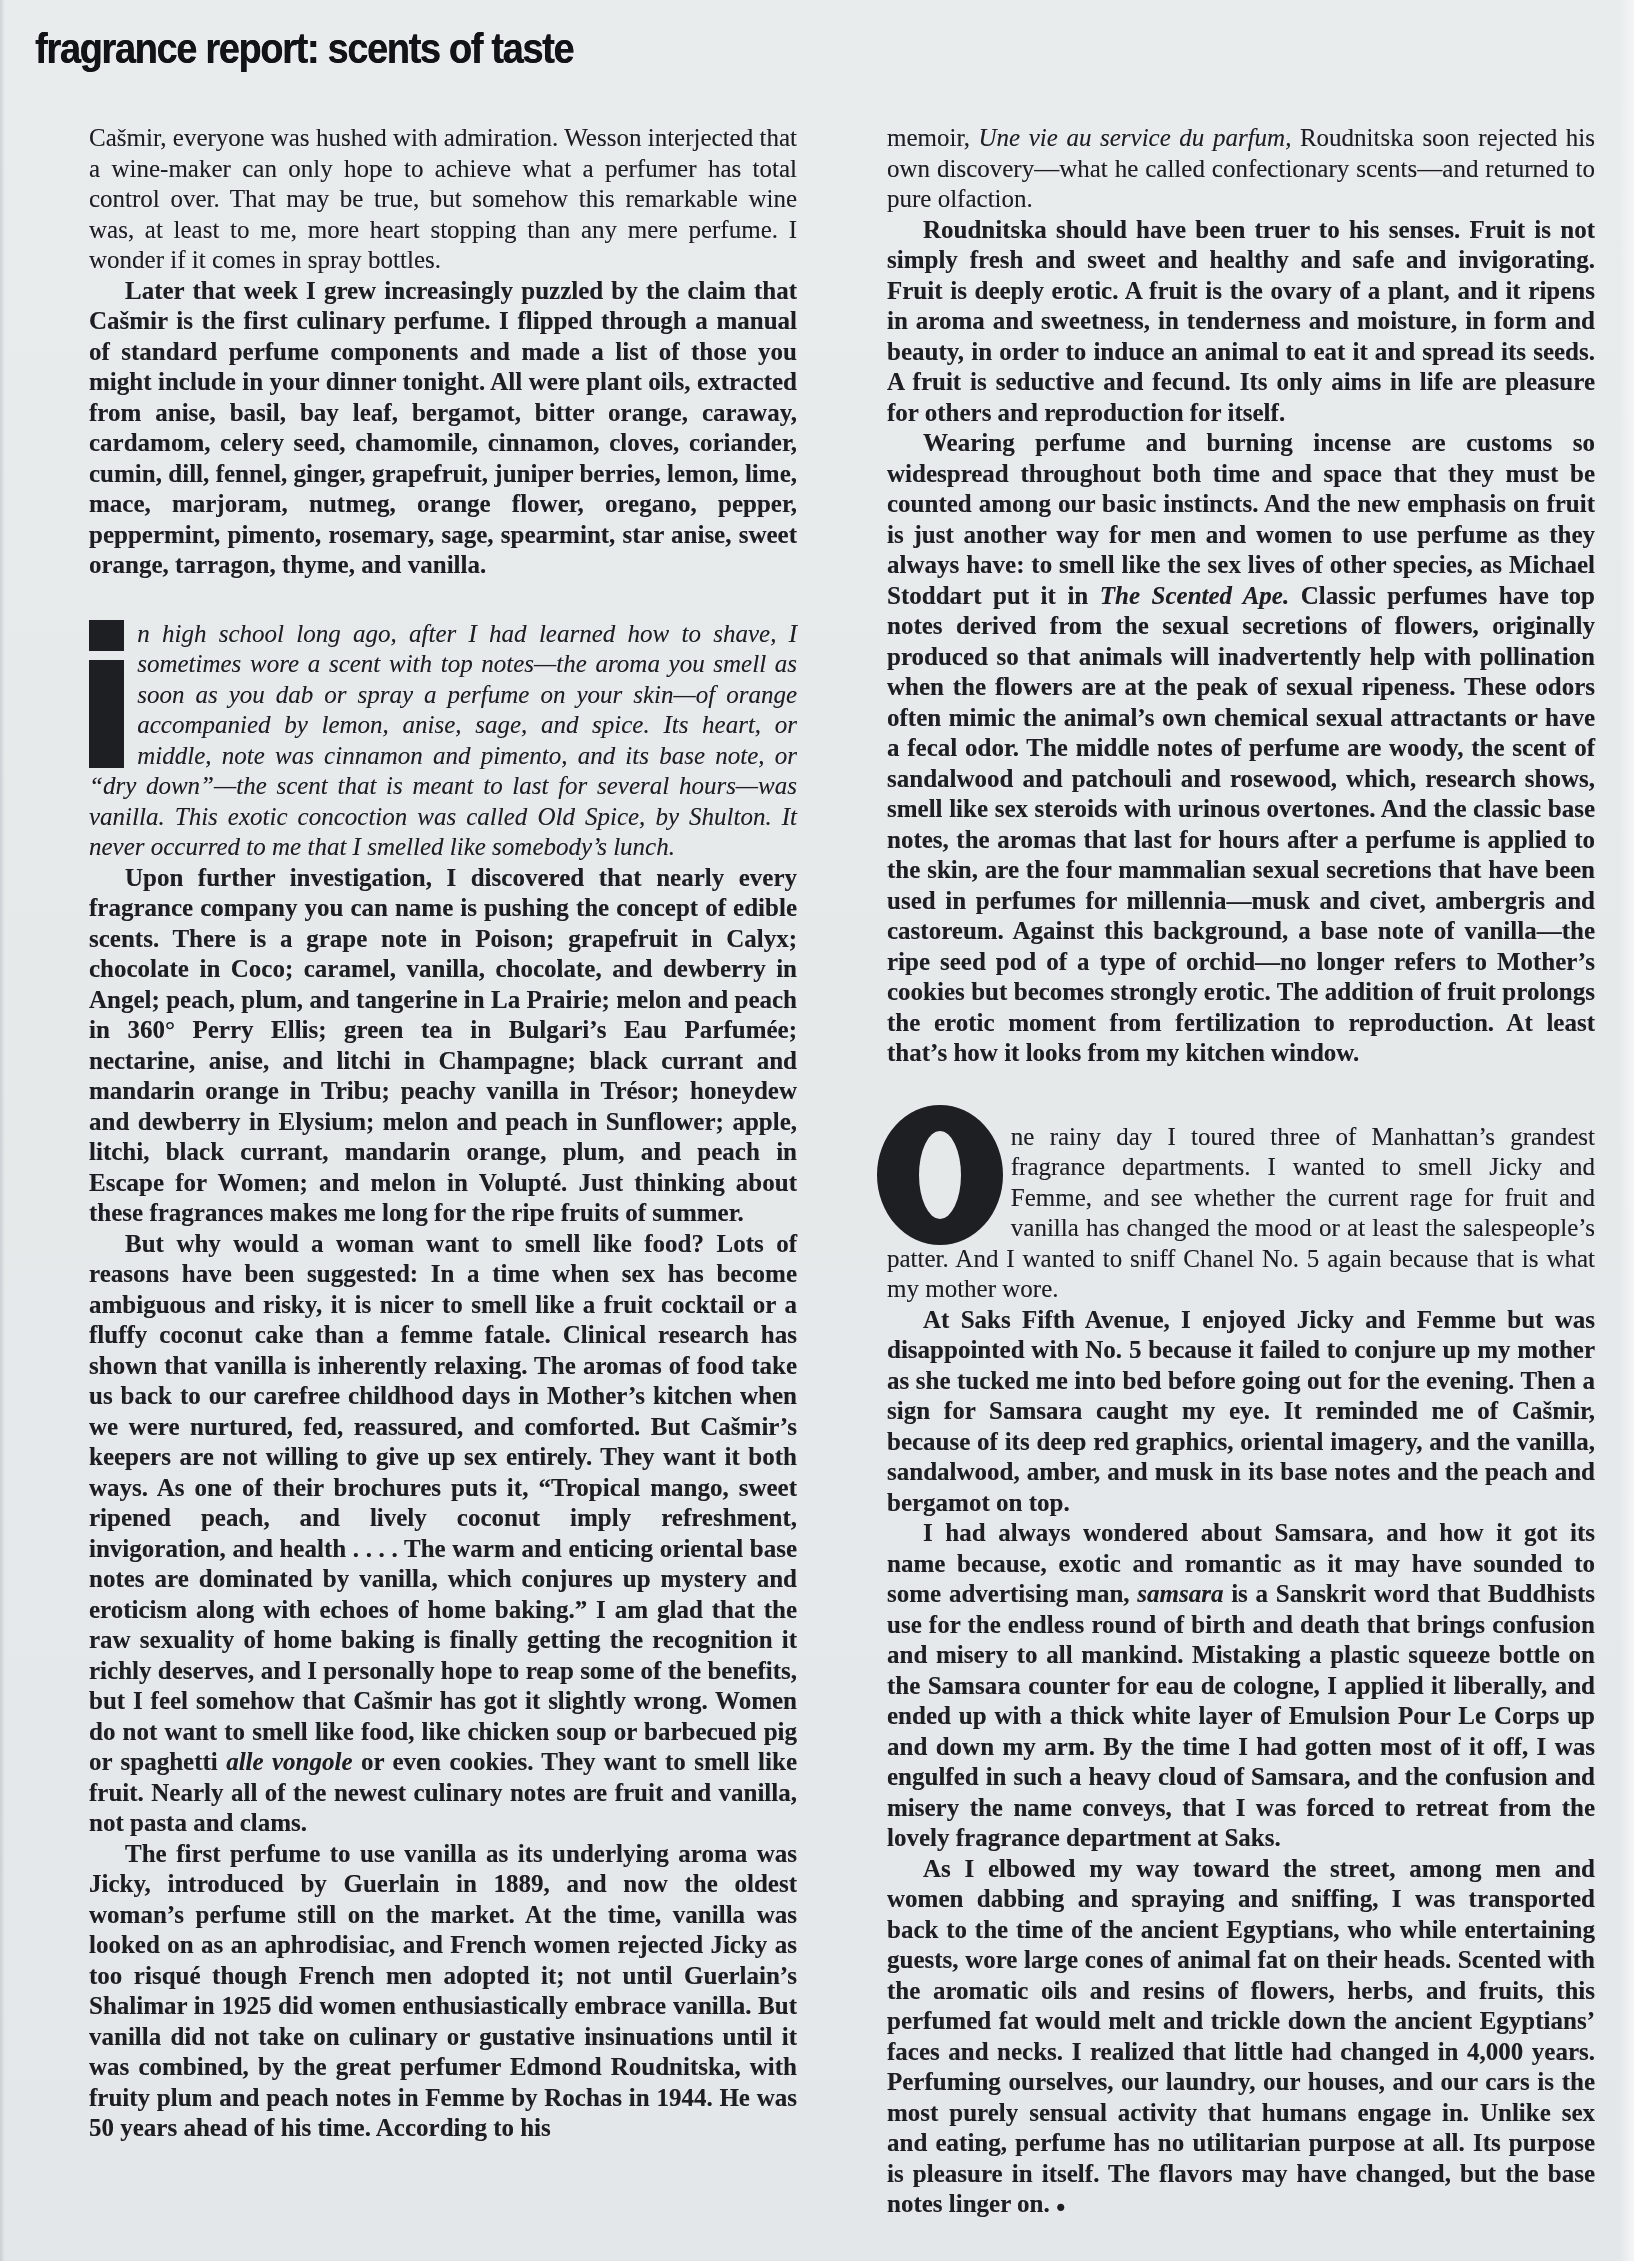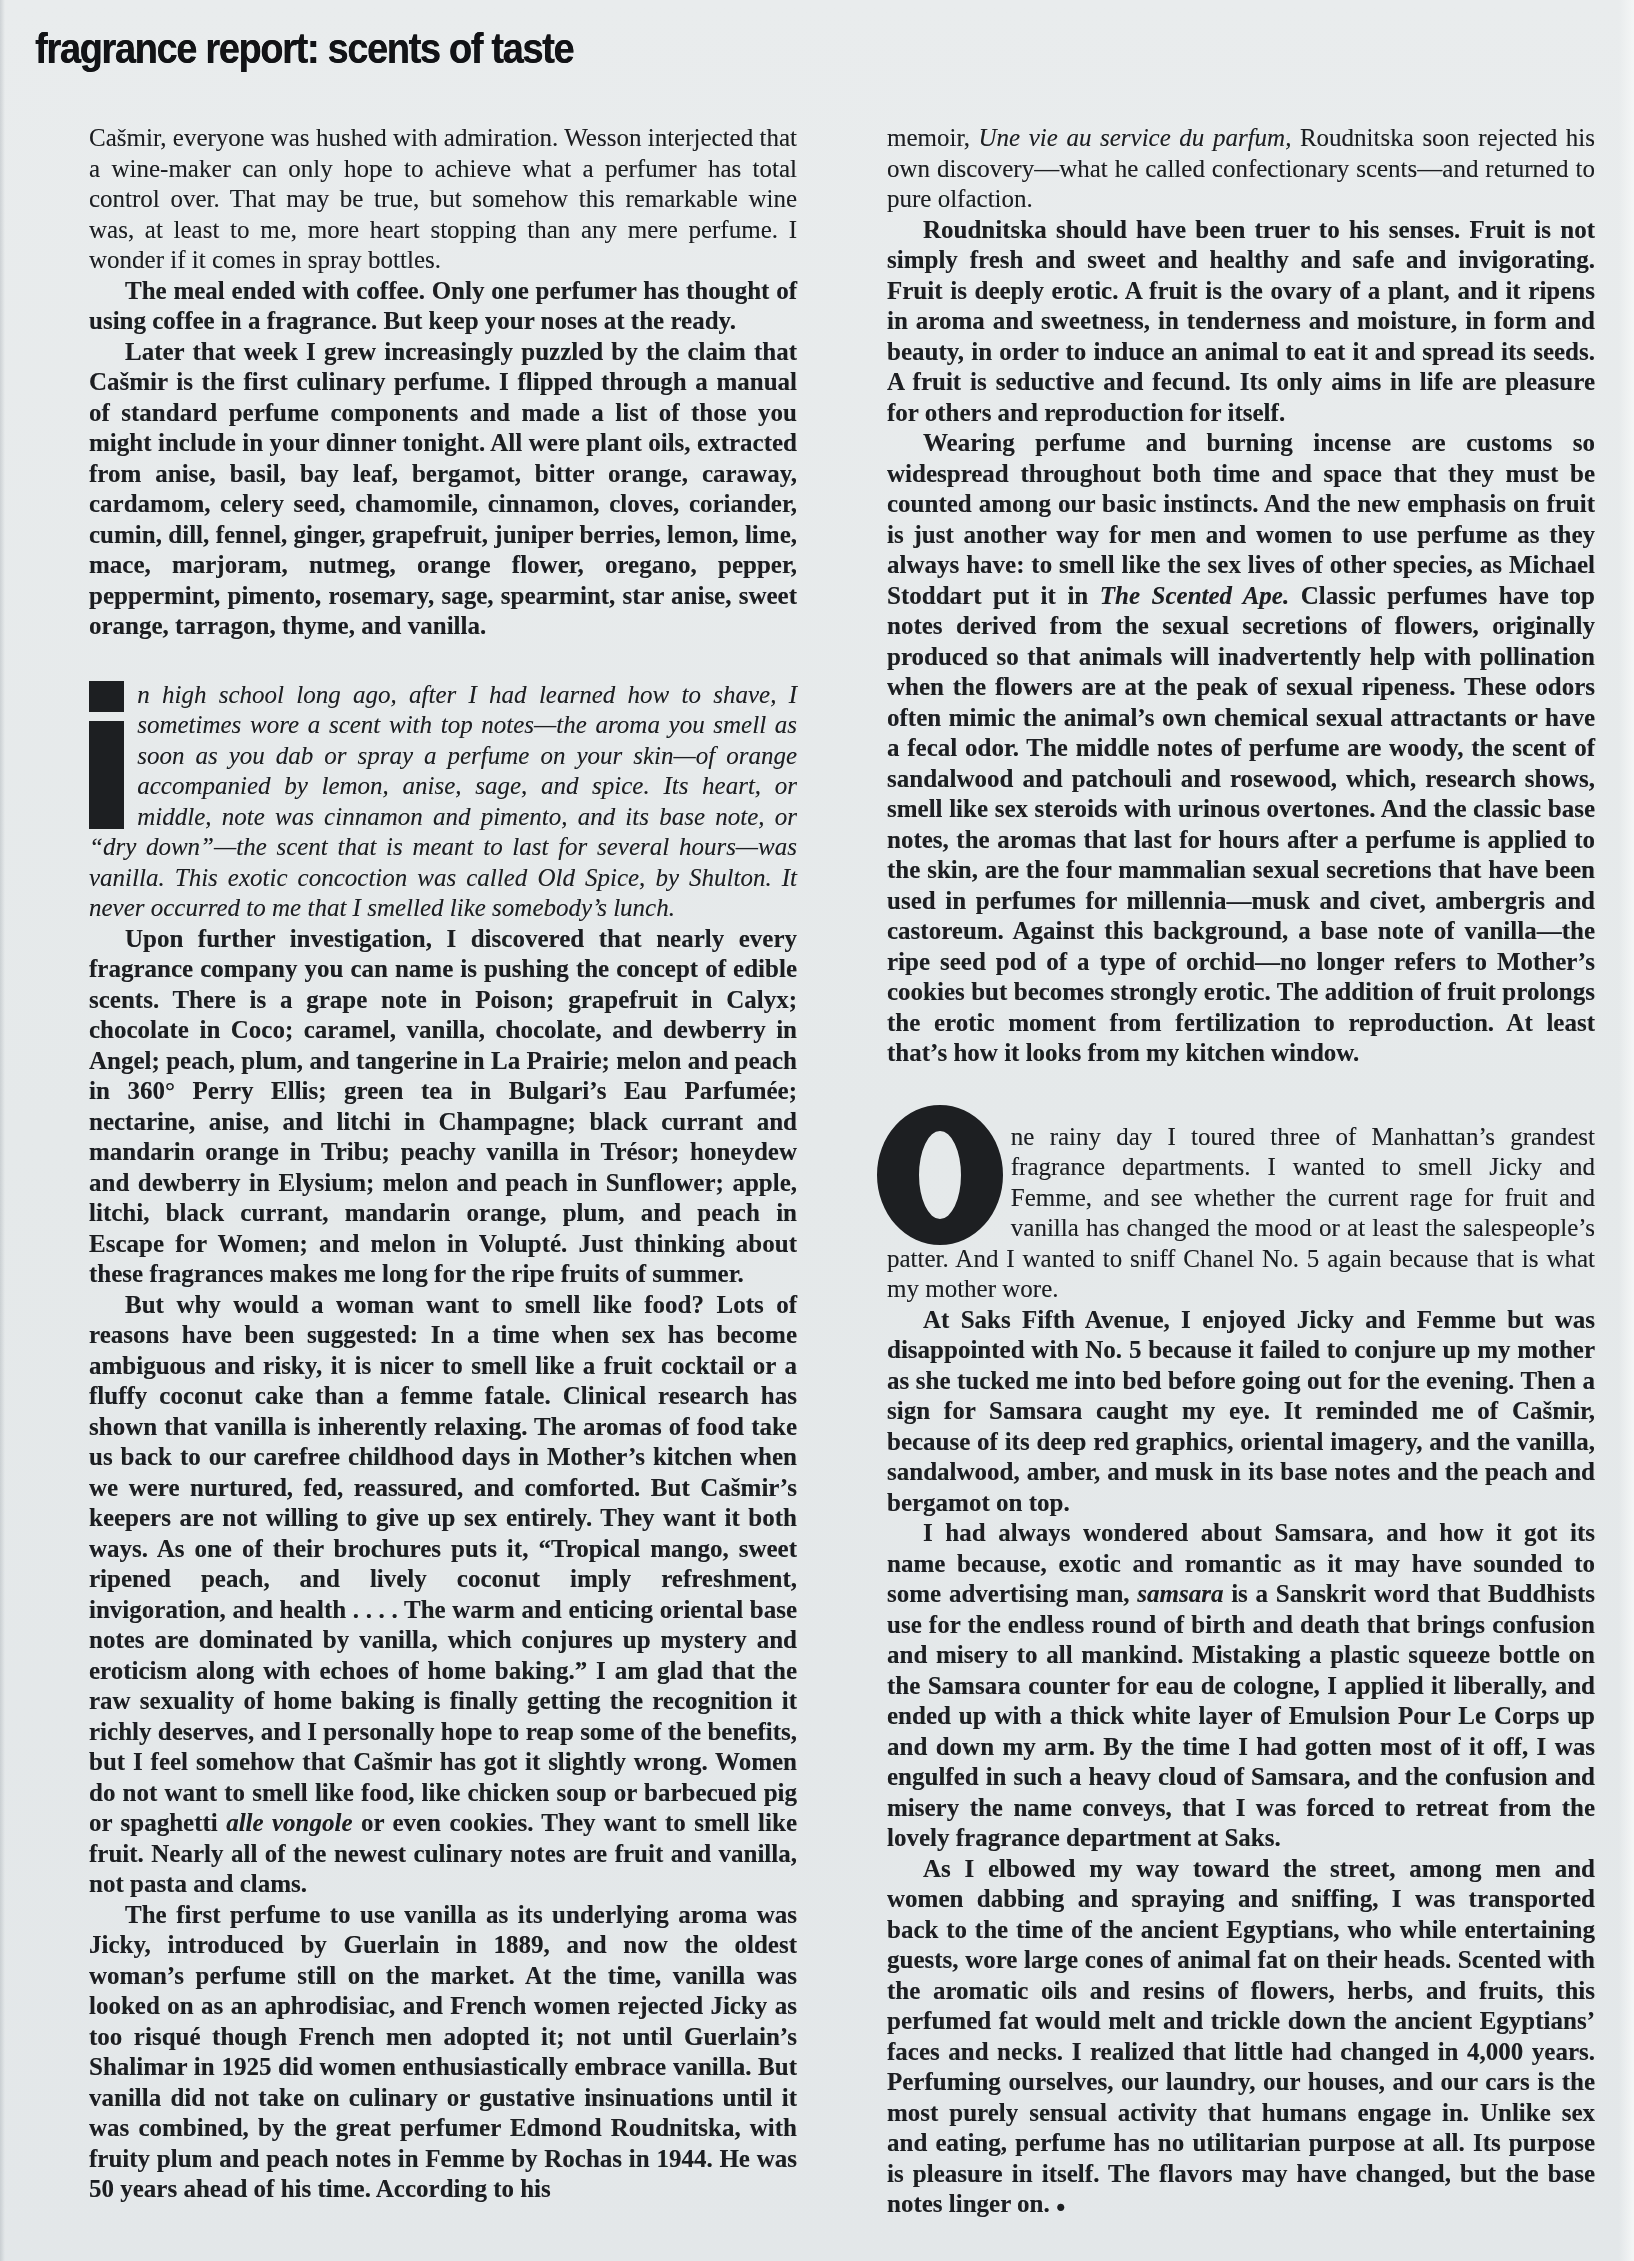--- a/index.html
+++ b/index.html
@@ -63,21 +63,20 @@
     border-radius: 50%;
   }
 </style>
 </head>
 <body>
 
 <div class="page">
   <h1 class="title">fragrance report: scents of taste</h1>
   <div class="col col-left">
       <p><span>Cašmir, everyone was hushed with admiration. Wesson interjected that a wine-maker can only hope to achieve what a perfumer has total control over. That may be true, but somehow this remarkable wine was, at least to me, more heart stopping than any mere perfume. I wonder if it comes in spray bottles.</span></p>
-      <p class="ind"><span>The meal ended with coffee. Only one perfumer has thought of using coffee in a fragrance. But keep your noses at the ready.</span></p>
       <p class="ind"><span>Later that week I grew increasingly puzzled by the claim that Cašmir is the first culinary perfume. I flipped through a manual of standard perfume components and made a list of those you might include in your dinner tonight. All were plant oils, extracted from anise, basil, bay leaf, bergamot, bitter orange, caraway, cardamom, celery seed, chamomile, cinnamon, cloves, coriander, cumin, dill, fennel, ginger, grapefruit, juniper berries, lemon, lime, mace, marjoram, nutmeg, orange flower, oregano, pepper, peppermint, pimento, rosemary, sage, spearmint, star anise, sweet orange, tarragon, thyme, and vanilla.</span></p>
       <p class="dc dc-i"><span class="dcap dcap-i">
           <span class="b1"></span>
           <span class="b2"></span>
         </span><span>n high school long ago, after I had learned how to shave, I sometimes wore a scent with top notes—the aroma you smell as soon as you dab or spray a perfume on your skin—of orange accompanied by lemon, anise, sage, and spice. Its heart, or middle, note was cinnamon and pimento, and its base note, or “dry down”—the scent that is meant to last for several hours—was vanilla. This exotic concoction was called Old Spice, by Shulton. It never occurred to me that I smelled like somebody’s lunch.</span></p>
       <p class="ind"><span>Upon further investigation, I discovered that nearly every fragrance company you can name is pushing the concept of edible scents. There is a grape note in Poison; grapefruit in Calyx; chocolate in Coco; caramel, vanilla, chocolate, and dewberry in Angel; peach, plum, and tangerine in La Prairie; melon and peach in 360° Perry Ellis; green tea in Bulgari’s Eau Parfumée; nectarine, anise, and litchi in Champagne; black currant and mandarin orange in Tribu; peachy vanilla in Trésor; honeydew and dewberry in Elysium; melon and peach in Sunflower; apple, litchi, black currant, mandarin orange, plum, and peach in Escape for Women; and melon in Volupté. Just thinking about these fragrances makes me long for the ripe fruits of summer.</span></p>
       <p class="ind"><span>But why would a woman want to smell like food? Lots of reasons have been suggested: In a time when sex has become ambiguous and risky, it is nicer to smell like a fruit cocktail or a fluffy coconut cake than a femme fatale. Clinical research has shown that vanilla is inherently relaxing. The aromas of food take us back to our carefree childhood days in Mother’s kitchen when we were nurtured, fed, reassured, and comforted. But Cašmir’s keepers are not willing to give up sex entirely. They want it both ways. As one of their brochures puts it, “Tropical mango, sweet ripened peach, and lively coconut imply refreshment, invigoration, and health . . . . The warm and enticing oriental base notes are dominated by vanilla, which conjures up mystery and eroticism along with echoes of home baking.” I am glad that the raw sexuality of home baking is finally getting the recognition it richly deserves, and I personally hope to reap some of the benefits, but I feel somehow that Cašmir has got it slightly wrong. Women do not want to smell like food, like chicken soup or barbecued pig or spaghetti </span><span class="it">alle vongole</span><span> or even cookies. They want to smell like fruit. Nearly all of the newest culinary notes are fruit and vanilla, not pasta and clams.</span></p>
       <p class="ind"><span>The first perfume to use vanilla as its underlying aroma was Jicky, introduced by Guerlain in 1889, and now the oldest woman’s perfume still on the market. At the time, vanilla was looked on as an aphrodisiac, and French women rejected Jicky as too risqué though French men adopted it; not until Guerlain’s Shalimar in 1925 did women enthusiastically embrace vanilla. But vanilla did not take on culinary or gustative insinuations until it was combined, by the great perfumer Edmond Roudnitska, with fruity plum and peach notes in Femme by Rochas in 1944. He was 50 years ahead of his time. According to his</span></p>
     </div>
   <div class="col col-right">

